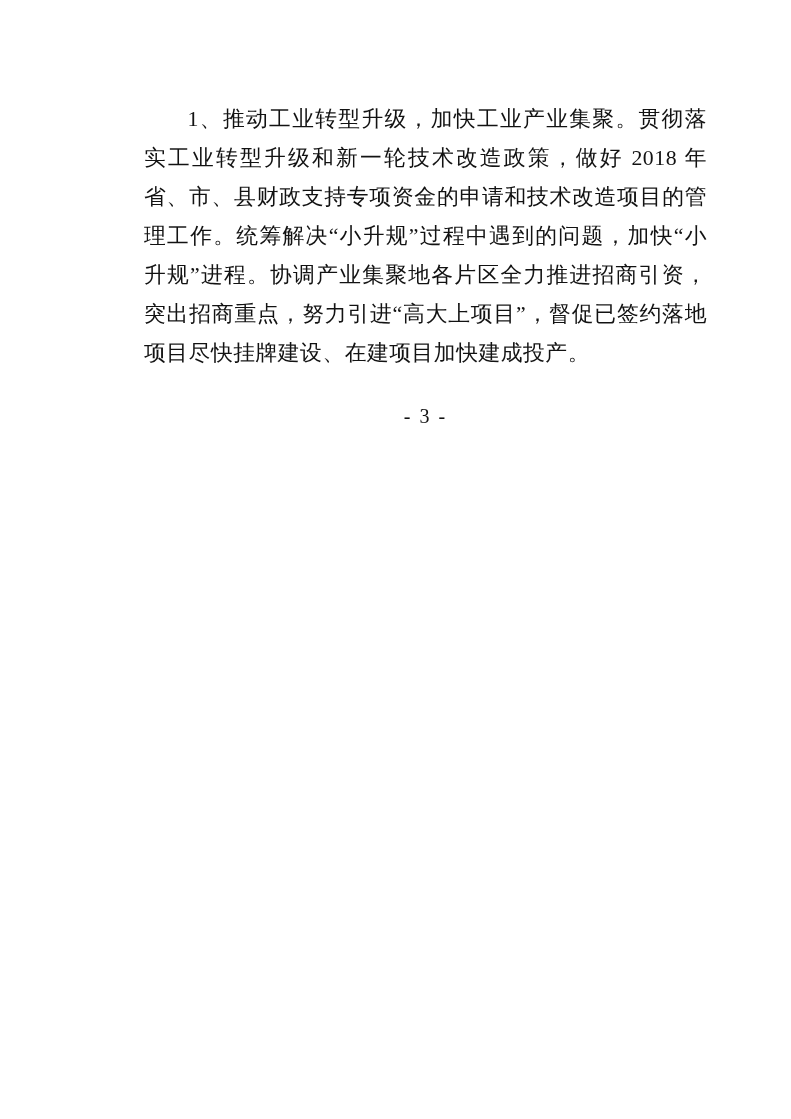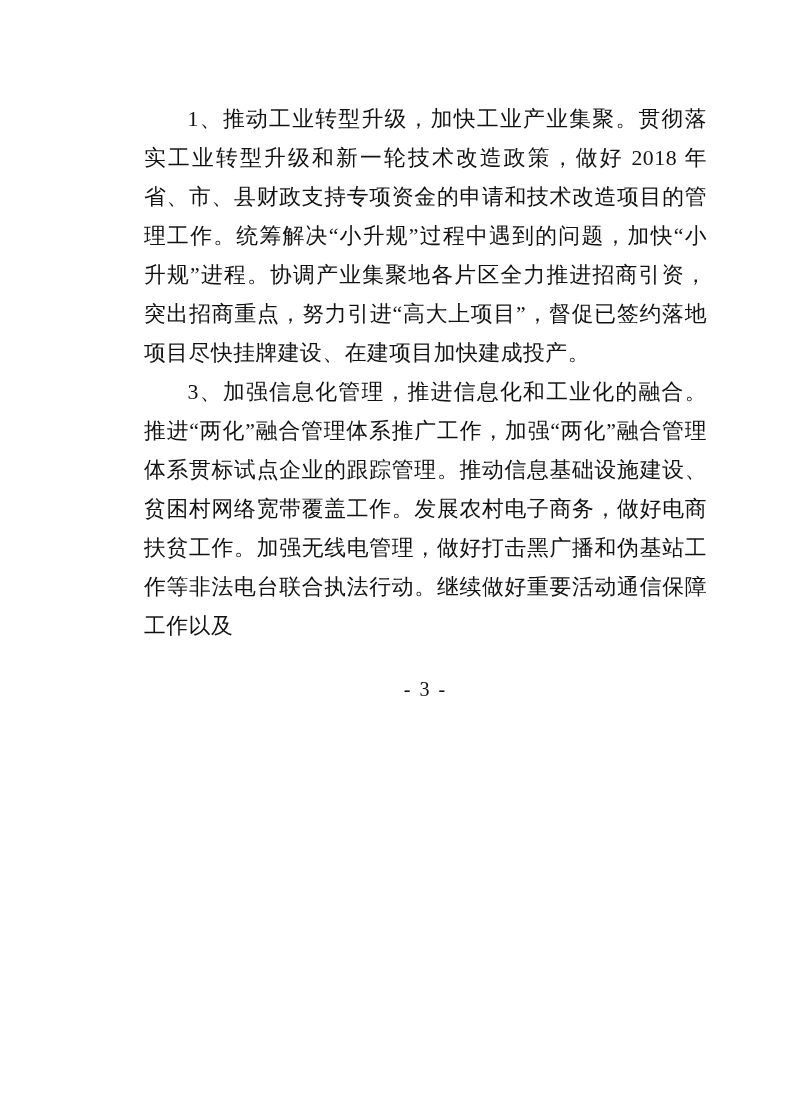--- a/index.html
+++ b/index.html
@@ -45,16 +45,15 @@
     letter-spacing: 2px;
     color: #121212;
   }
 </style>
 </head>
 <body>
 
 <div class="page">
   <div class="body-text">
     <p>1、推动工业转型升级，加快工业产业集聚。贯彻落实工业转型升级和新一轮技术改造政策，做好 2018 年省、市、县财政支持专项资金的申请和技术改造项目的管理工作。统筹解决“小升规”过程中遇到的问题，加快“小升规”进程。协调产业集聚地各片区全力推进招商引资，突出招商重点，努力引进“高大上项目”，督促已签约落地项目尽快挂牌建设、在建项目加快建成投产。</p>
-    <p>3、加强信息化管理，推进信息化和工业化的融合。推进“两化”融合管理体系推广工作，加强“两化”融合管理体系贯标试点企业的跟踪管理。推动信息基础设施建设、贫困村网络宽带覆盖工作。发展农村电子商务，做好电商扶贫工作。加强无线电管理，做好打击黑广播和伪基站工作等非法电台联合执法行动。继续做好重要活动通信保障工作以及</p>
   </div>
   <div class="page-footer">- 3 -</div>
 </div>
 
 </body></html>

